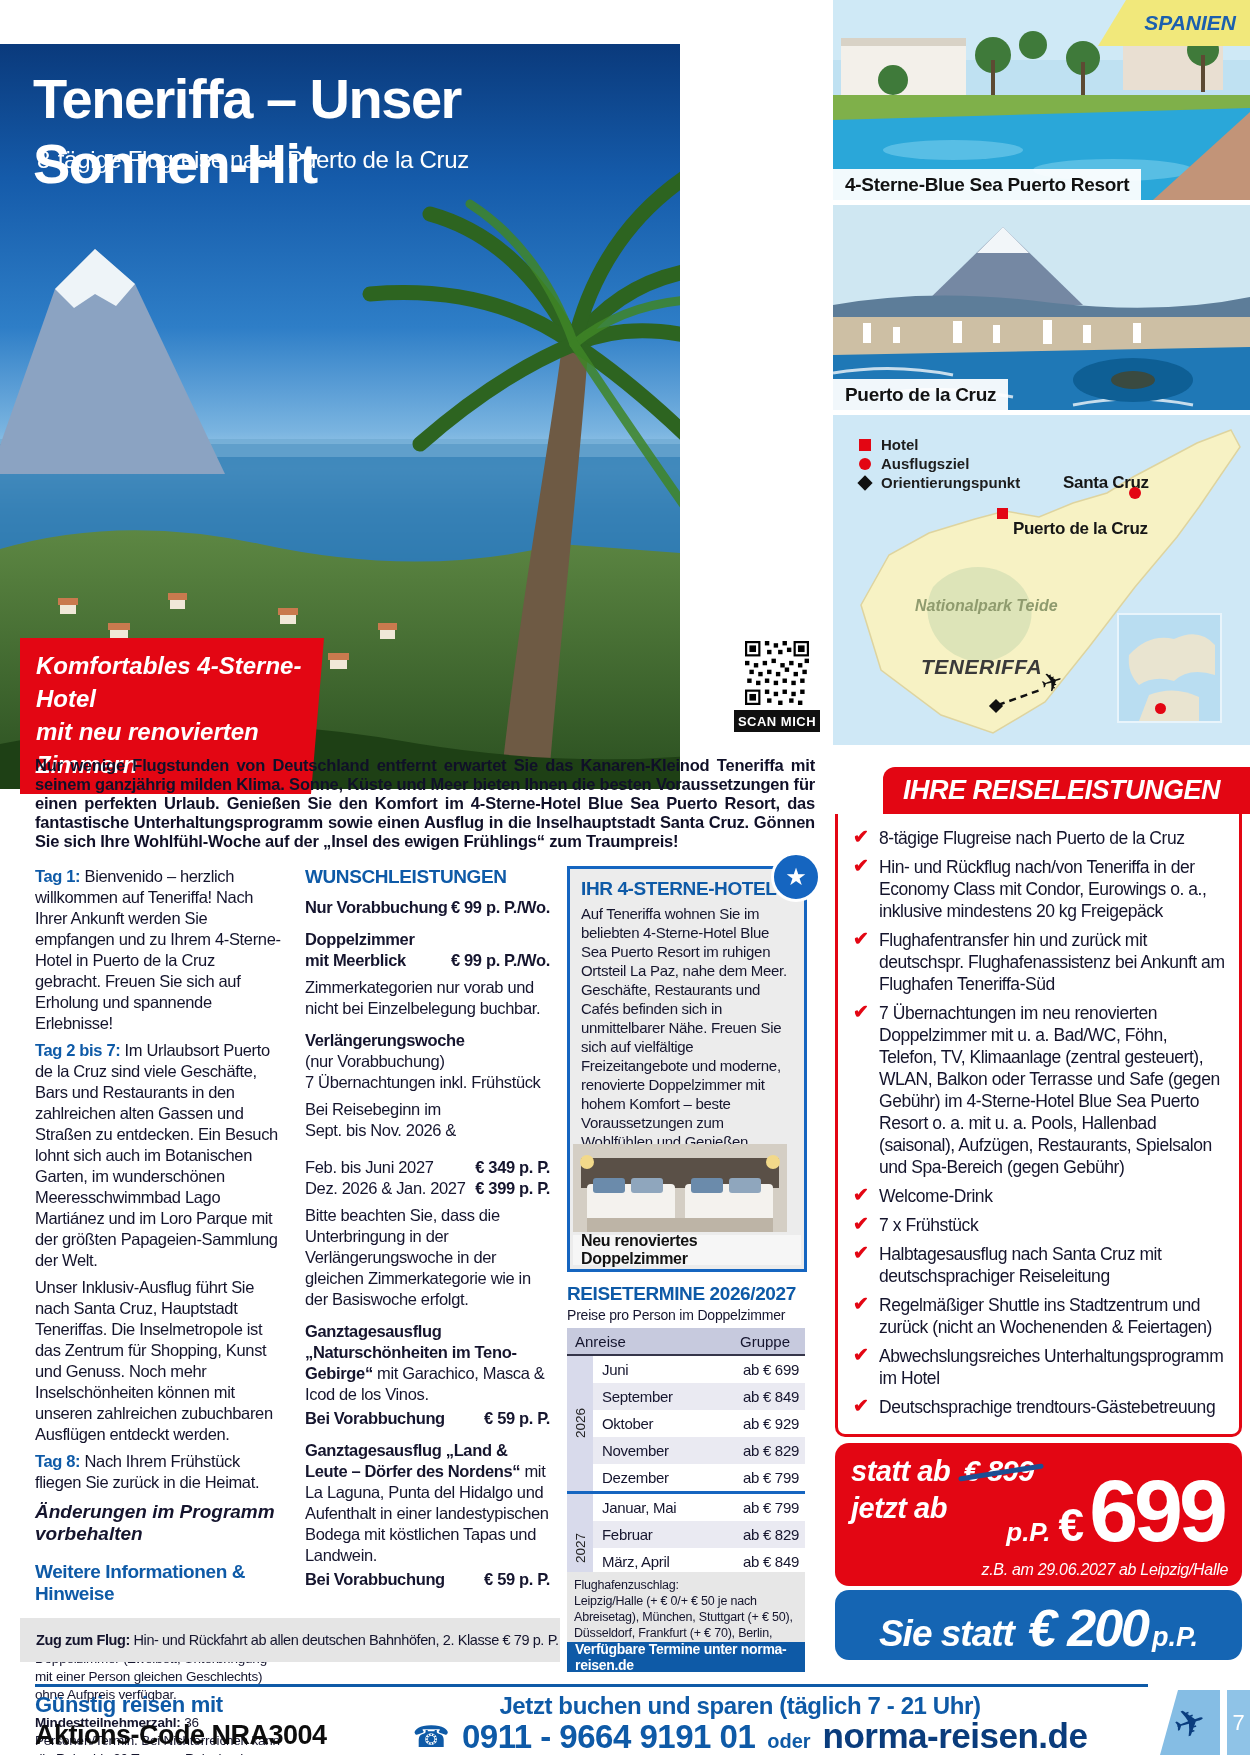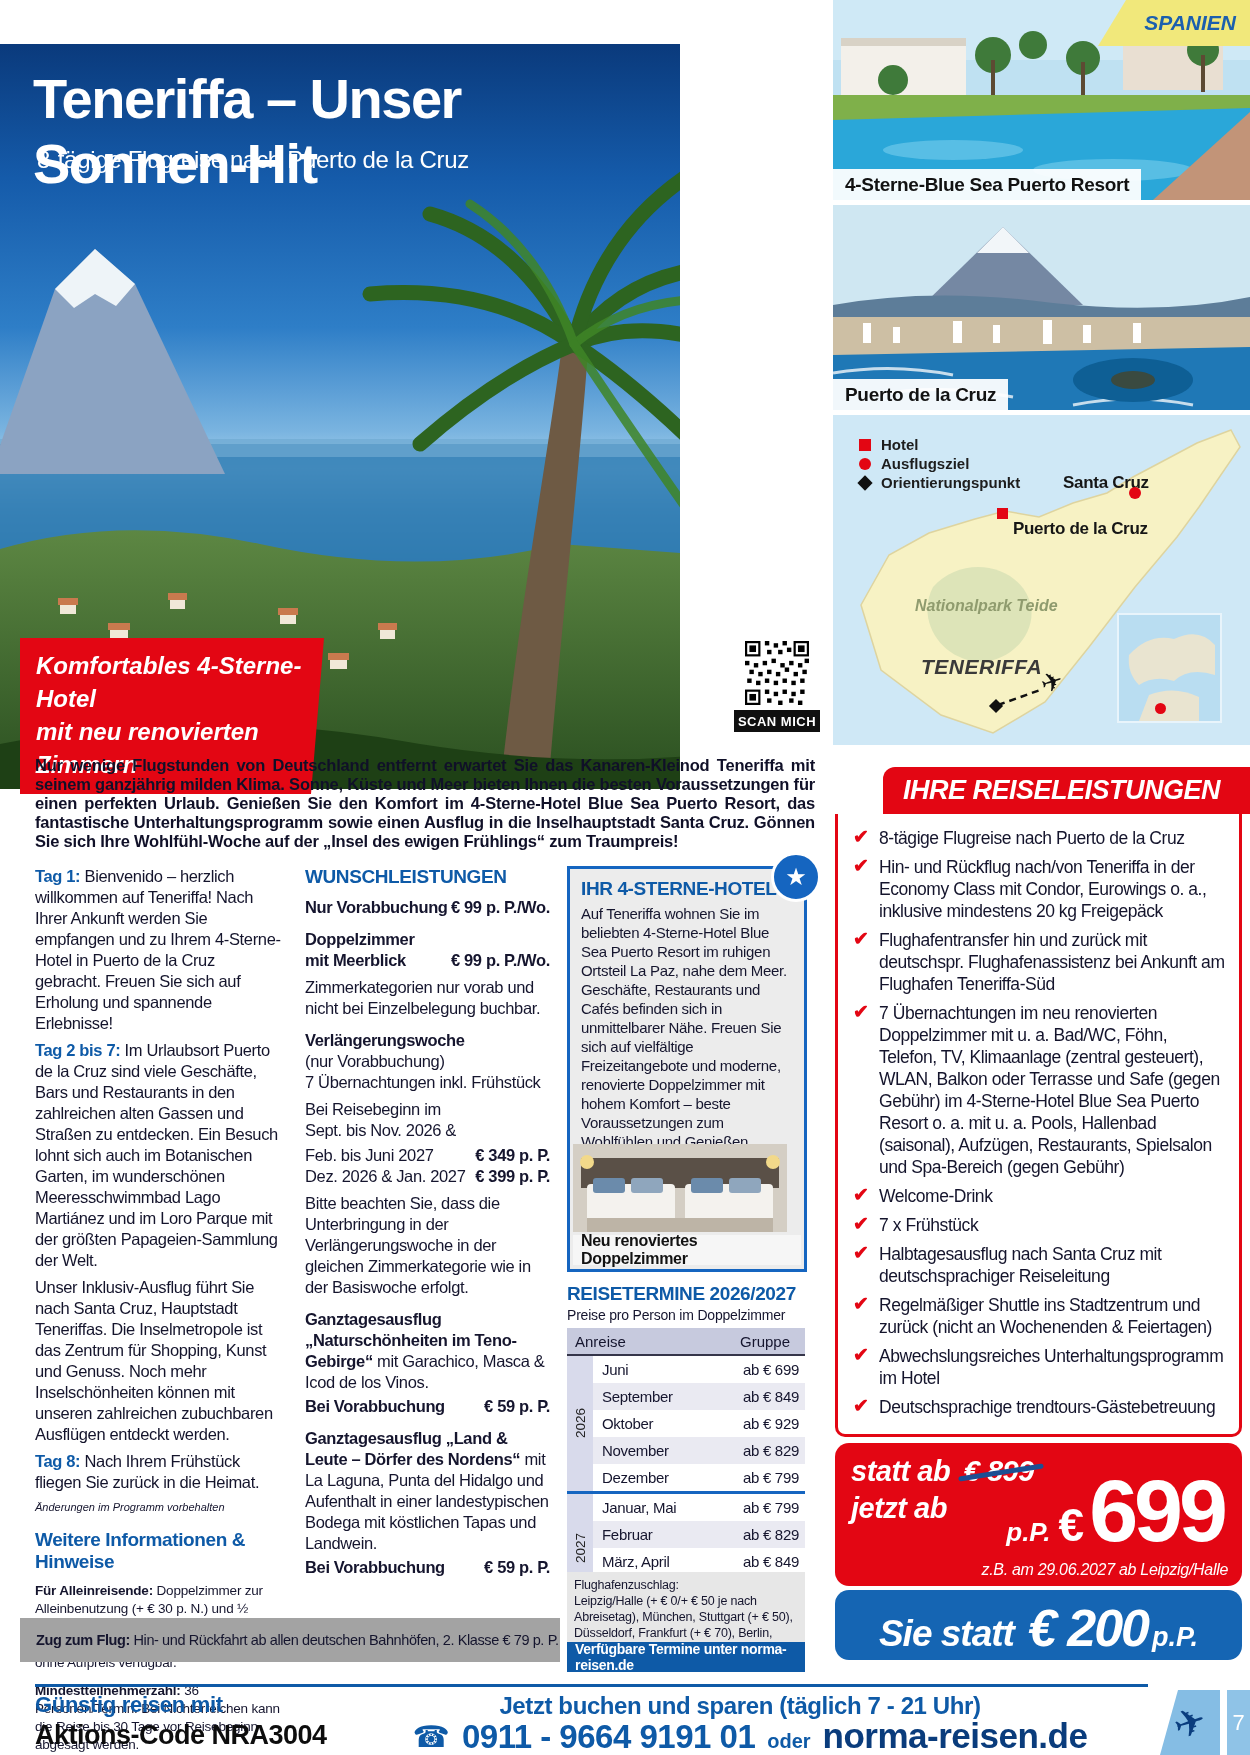--- a/index.html
+++ b/index.html
@@ -53,21 +53,21 @@
 
   
   .intro{left:35px;top:756px;width:780px;font-size:16.5px;line-height:19px;font-weight:bold;
     color:#101028;text-align:justify;letter-spacing:-0.2px;}
 
   
   .col1{left:35px;top:866px;width:247px;}
   .col2{left:305px;top:866px;width:245px;}
   .day{font-size:16.5px;line-height:21px;margin:0 0 6px 0;letter-spacing:-0.35px;color:#14142c;}
   .day-label{color:#0e5aa7;font-weight:bold;}
-  .note-italic{font-style:italic;font-size:11px;margin:8px 0 16px 0;}
+  .note-italic{font-style:italic;font-size:19px;margin:8px 0 16px 0;font-weight:bold;}
   .h-blue{color:#0e5aa7;font-weight:bold;font-size:19px;letter-spacing:-0.4px;margin:0 0 9px 0;}
   .hint-p{font-size:13.5px;line-height:18px;margin:0 0 10px 0;letter-spacing:-0.2px;}
   .lead{font-weight:bold;}
 
   .wl-p{font-size:16.5px;line-height:21px;margin:0;letter-spacing:-0.35px;}
   .wl-gap{height:11px;}
   .price-row{display:flex;justify-content:space-between;font-weight:bold;font-size:16.5px;line-height:21px;margin-top:3px;letter-spacing:-0.35px;}
 
   
   .hotelbox{left:567px;top:866px;width:240px;height:406px;background:#ececec;border:3px solid #1565c0;
@@ -94,21 +94,21 @@
   .rows{flex:1;display:flex;flex-direction:column;}
   .trow{display:flex;height:27px;align-items:center;}
   .rows div:nth-of-type(even){background:#eaeaf2;}
   .trow .m{flex:1;padding-left:9px;letter-spacing:-0.3px;}
   .trow .p{width:78px;text-align:right;padding-right:6px;letter-spacing:-0.3px;}
   .surcharge{left:567px;top:1572px;width:238px;box-sizing:border-box;background:#e7e7e7;
     padding:5px 7px;font-size:12.5px;line-height:16px;letter-spacing:-0.2px;}
   .avail{left:567px;top:1642px;width:238px;height:30px;background:#0e5aa7;color:#fff;font-weight:bold;
     font-size:14px;display:flex;align-items:center;padding:0 8px;box-sizing:border-box;letter-spacing:-0.3px;}
 
-  .zug{left:20px;top:1618px;width:540px;height:44px;background:#a3a3a3;display:flex;align-items:center;
+  .zug{left:20px;top:1618px;width:540px;height:44px;background:#e5e5e5;display:flex;align-items:center;
     padding:0 16px;box-sizing:border-box;font-size:14.5px;letter-spacing:-0.4px;white-space:nowrap;}
 
   
   .rl-header{left:835px;top:767px;width:407px;height:47px;background:#e30613;border-radius:12px 12px 0 0;
     color:#fff;font-style:italic;font-weight:bold;font-size:27px;display:flex;align-items:center;
     padding-left:20px;box-sizing:border-box;letter-spacing:-0.5px;margin-left:48px;}
   .rl-body{left:835px;top:814px;width:407px;height:623px;background:#fff;border:3px solid #e30613;border-top:none;
     border-radius:0 0 10px 10px;box-sizing:border-box;padding:13px 12px 6px 15px;}
   .rl-list{list-style:none;margin:0;padding:0;}
   .rl-list li{position:relative;padding-left:26px;margin-bottom:7px;font-size:17.5px;line-height:22px;
@@ -409,21 +409,21 @@
         <span>mit Meerblick</span>
         <span>€ 99 p. P./Wo.</span>
       </div>
     <p class="wl-p" style="margin-top:6px;">Zimmerkategorien nur vorab und nicht bei Einzelbelegung buchbar.</p>
     <div class="wl-gap"></div>
     <p class="wl-p lead">Verlängerungswoche</p>
     <p class="wl-p">(nur Vorabbuchung)</p>
     <p class="wl-p">7 Übernachtungen inkl. Frühstück</p>
     <p class="wl-p" style="margin-top:6px;">Bei Reisebeginn im</p>
     <p class="wl-p">Sept. bis Nov. 2026 &amp;</p>
-    <div class="price-row" style="margin-top:4px;font-weight:normal;">
+    <div class="price-row" style="margin-top:16px;font-weight:normal;">
         <span>Feb. bis Juni 2027</span>
         <span class="lead">€ 349 p. P.</span>
       </div>
     <div class="price-row" style="margin-top:0;font-weight:normal;">
         <span>Dez. 2026 &amp; Jan. 2027</span>
         <span class="lead">€ 399 p. P.</span>
       </div>
     <p class="wl-p" style="margin-top:6px;">Bitte beachten Sie, dass die Unterbringung in der Verlängerungswoche in der gleichen Zimmerkategorie wie in der Basiswoche erfolgt.</p>
     <div class="wl-gap"></div>
     <p class="wl-p"><span class="lead">Ganztagesausflug „Naturschönheiten im Teno-Gebirge“</span> <span>mit Garachico, Masca &amp; Icod de los Vinos.</span></p>

